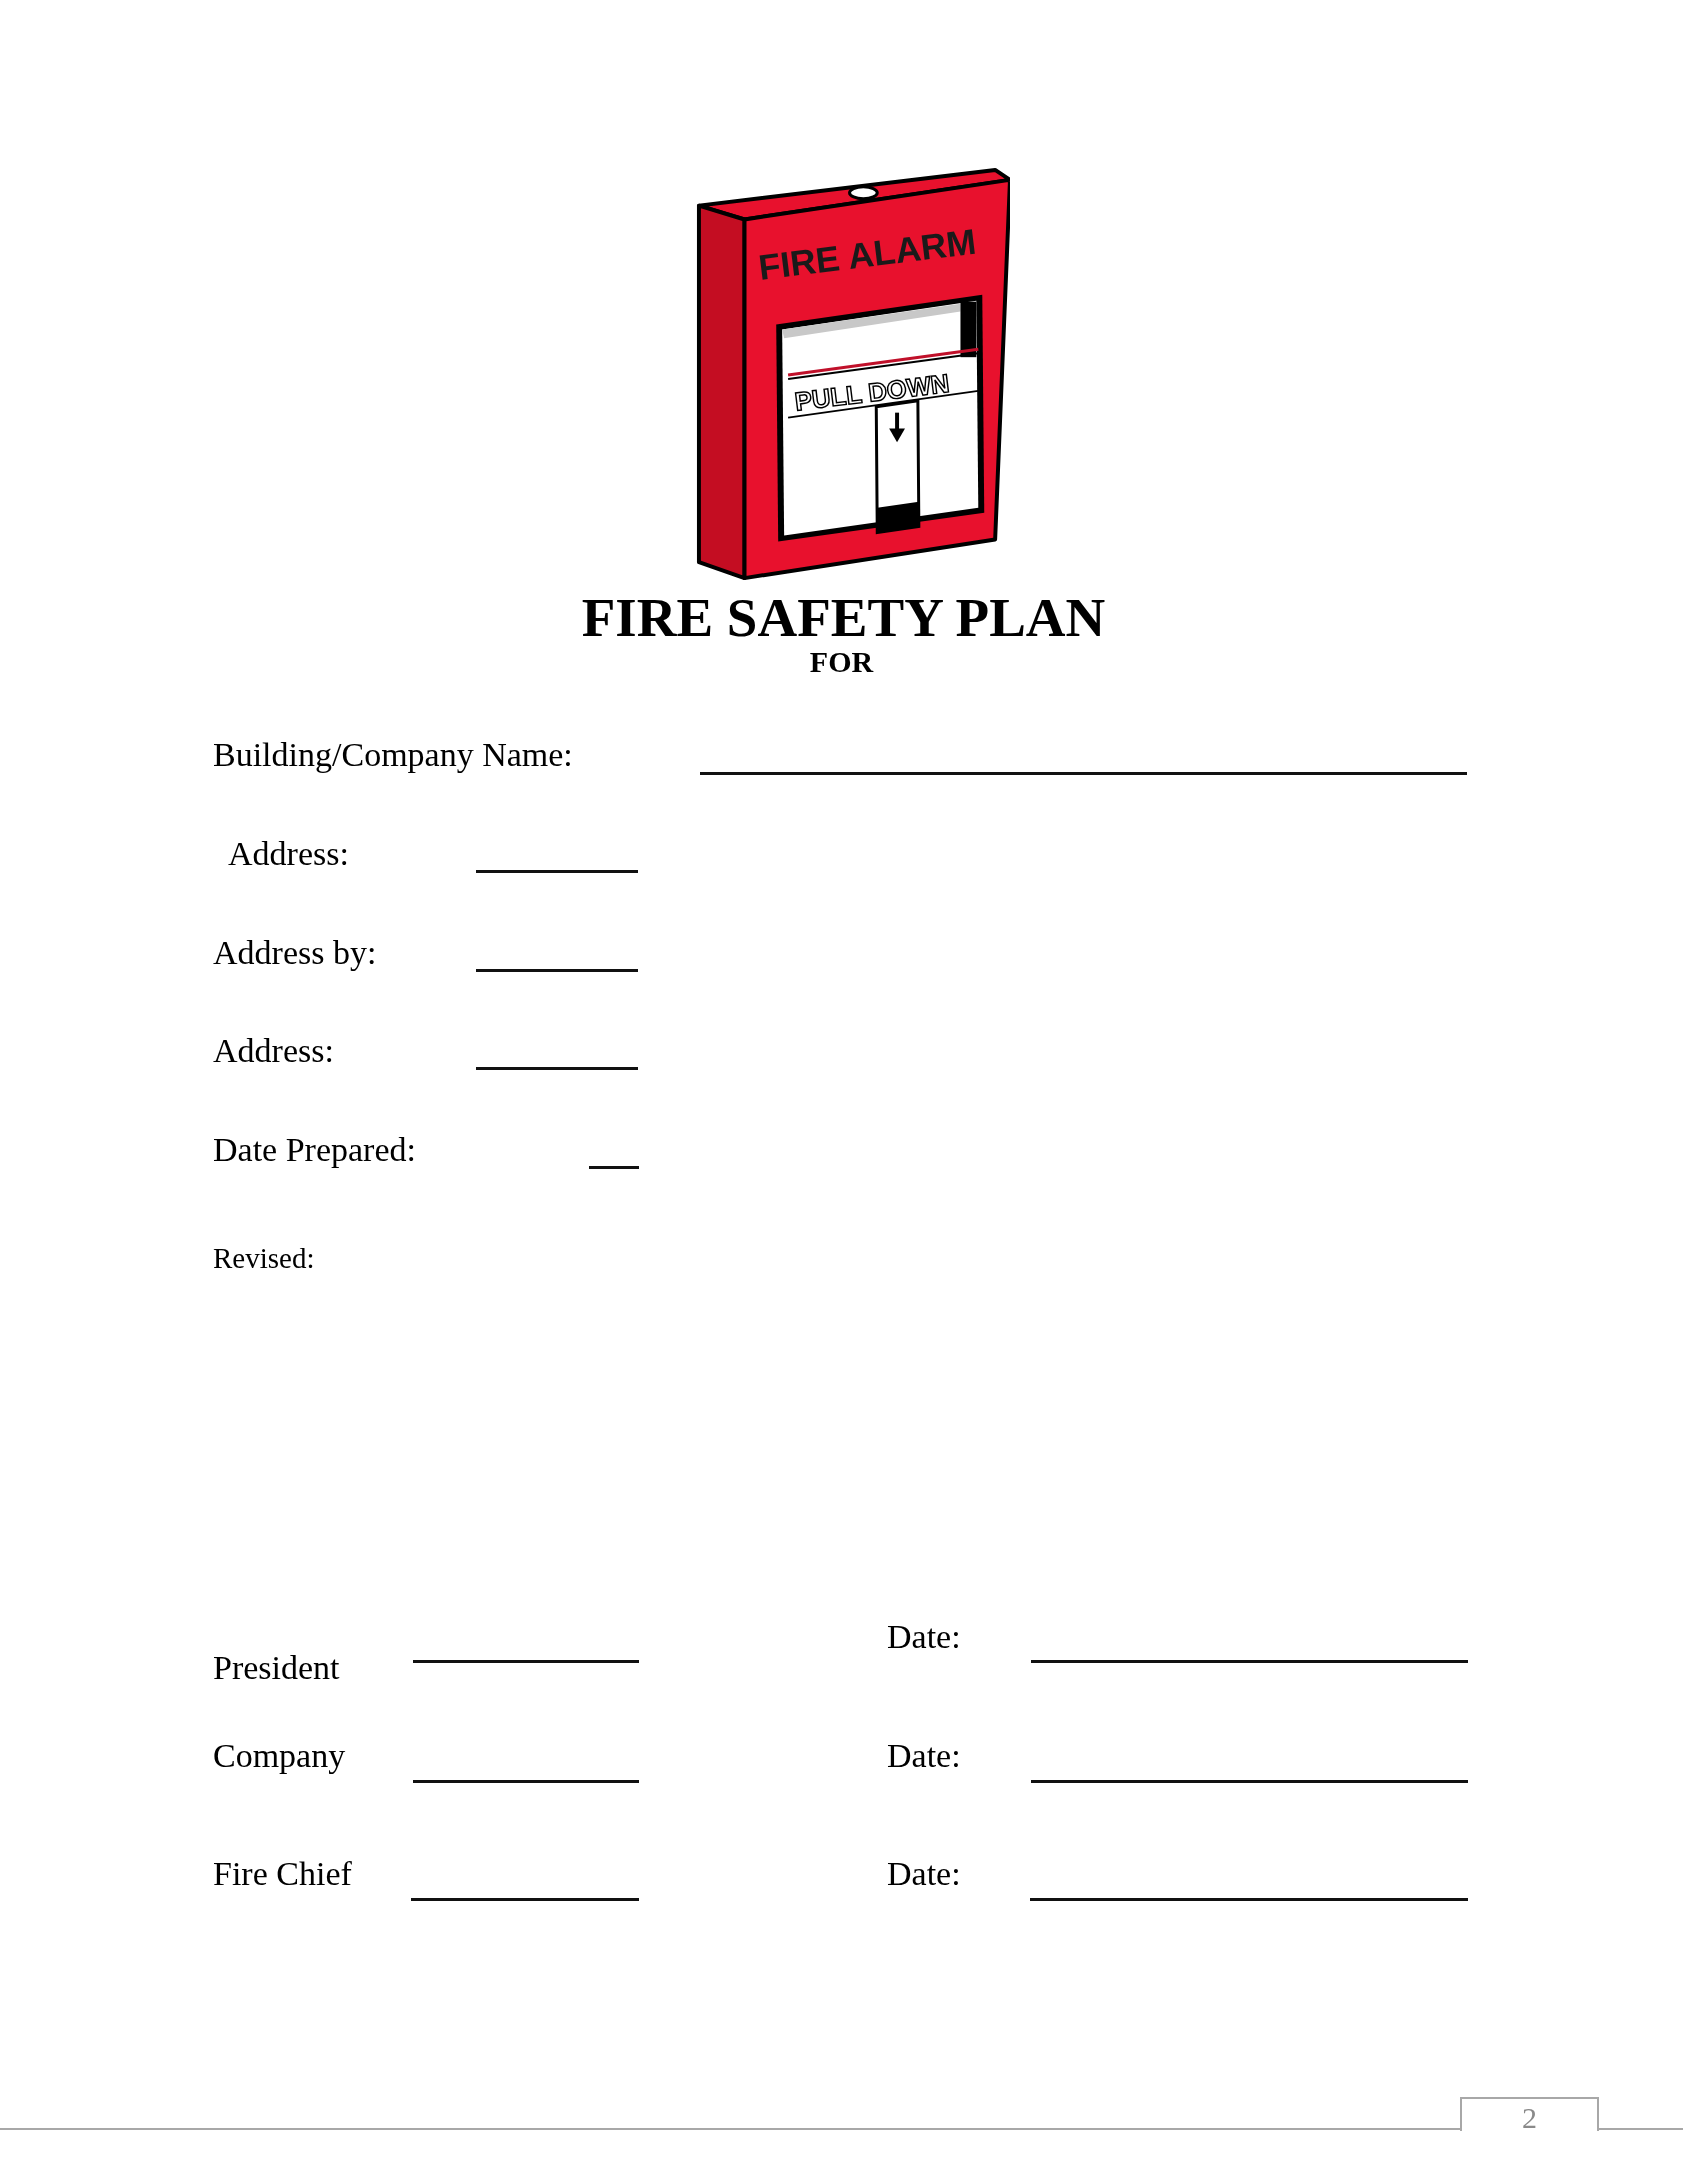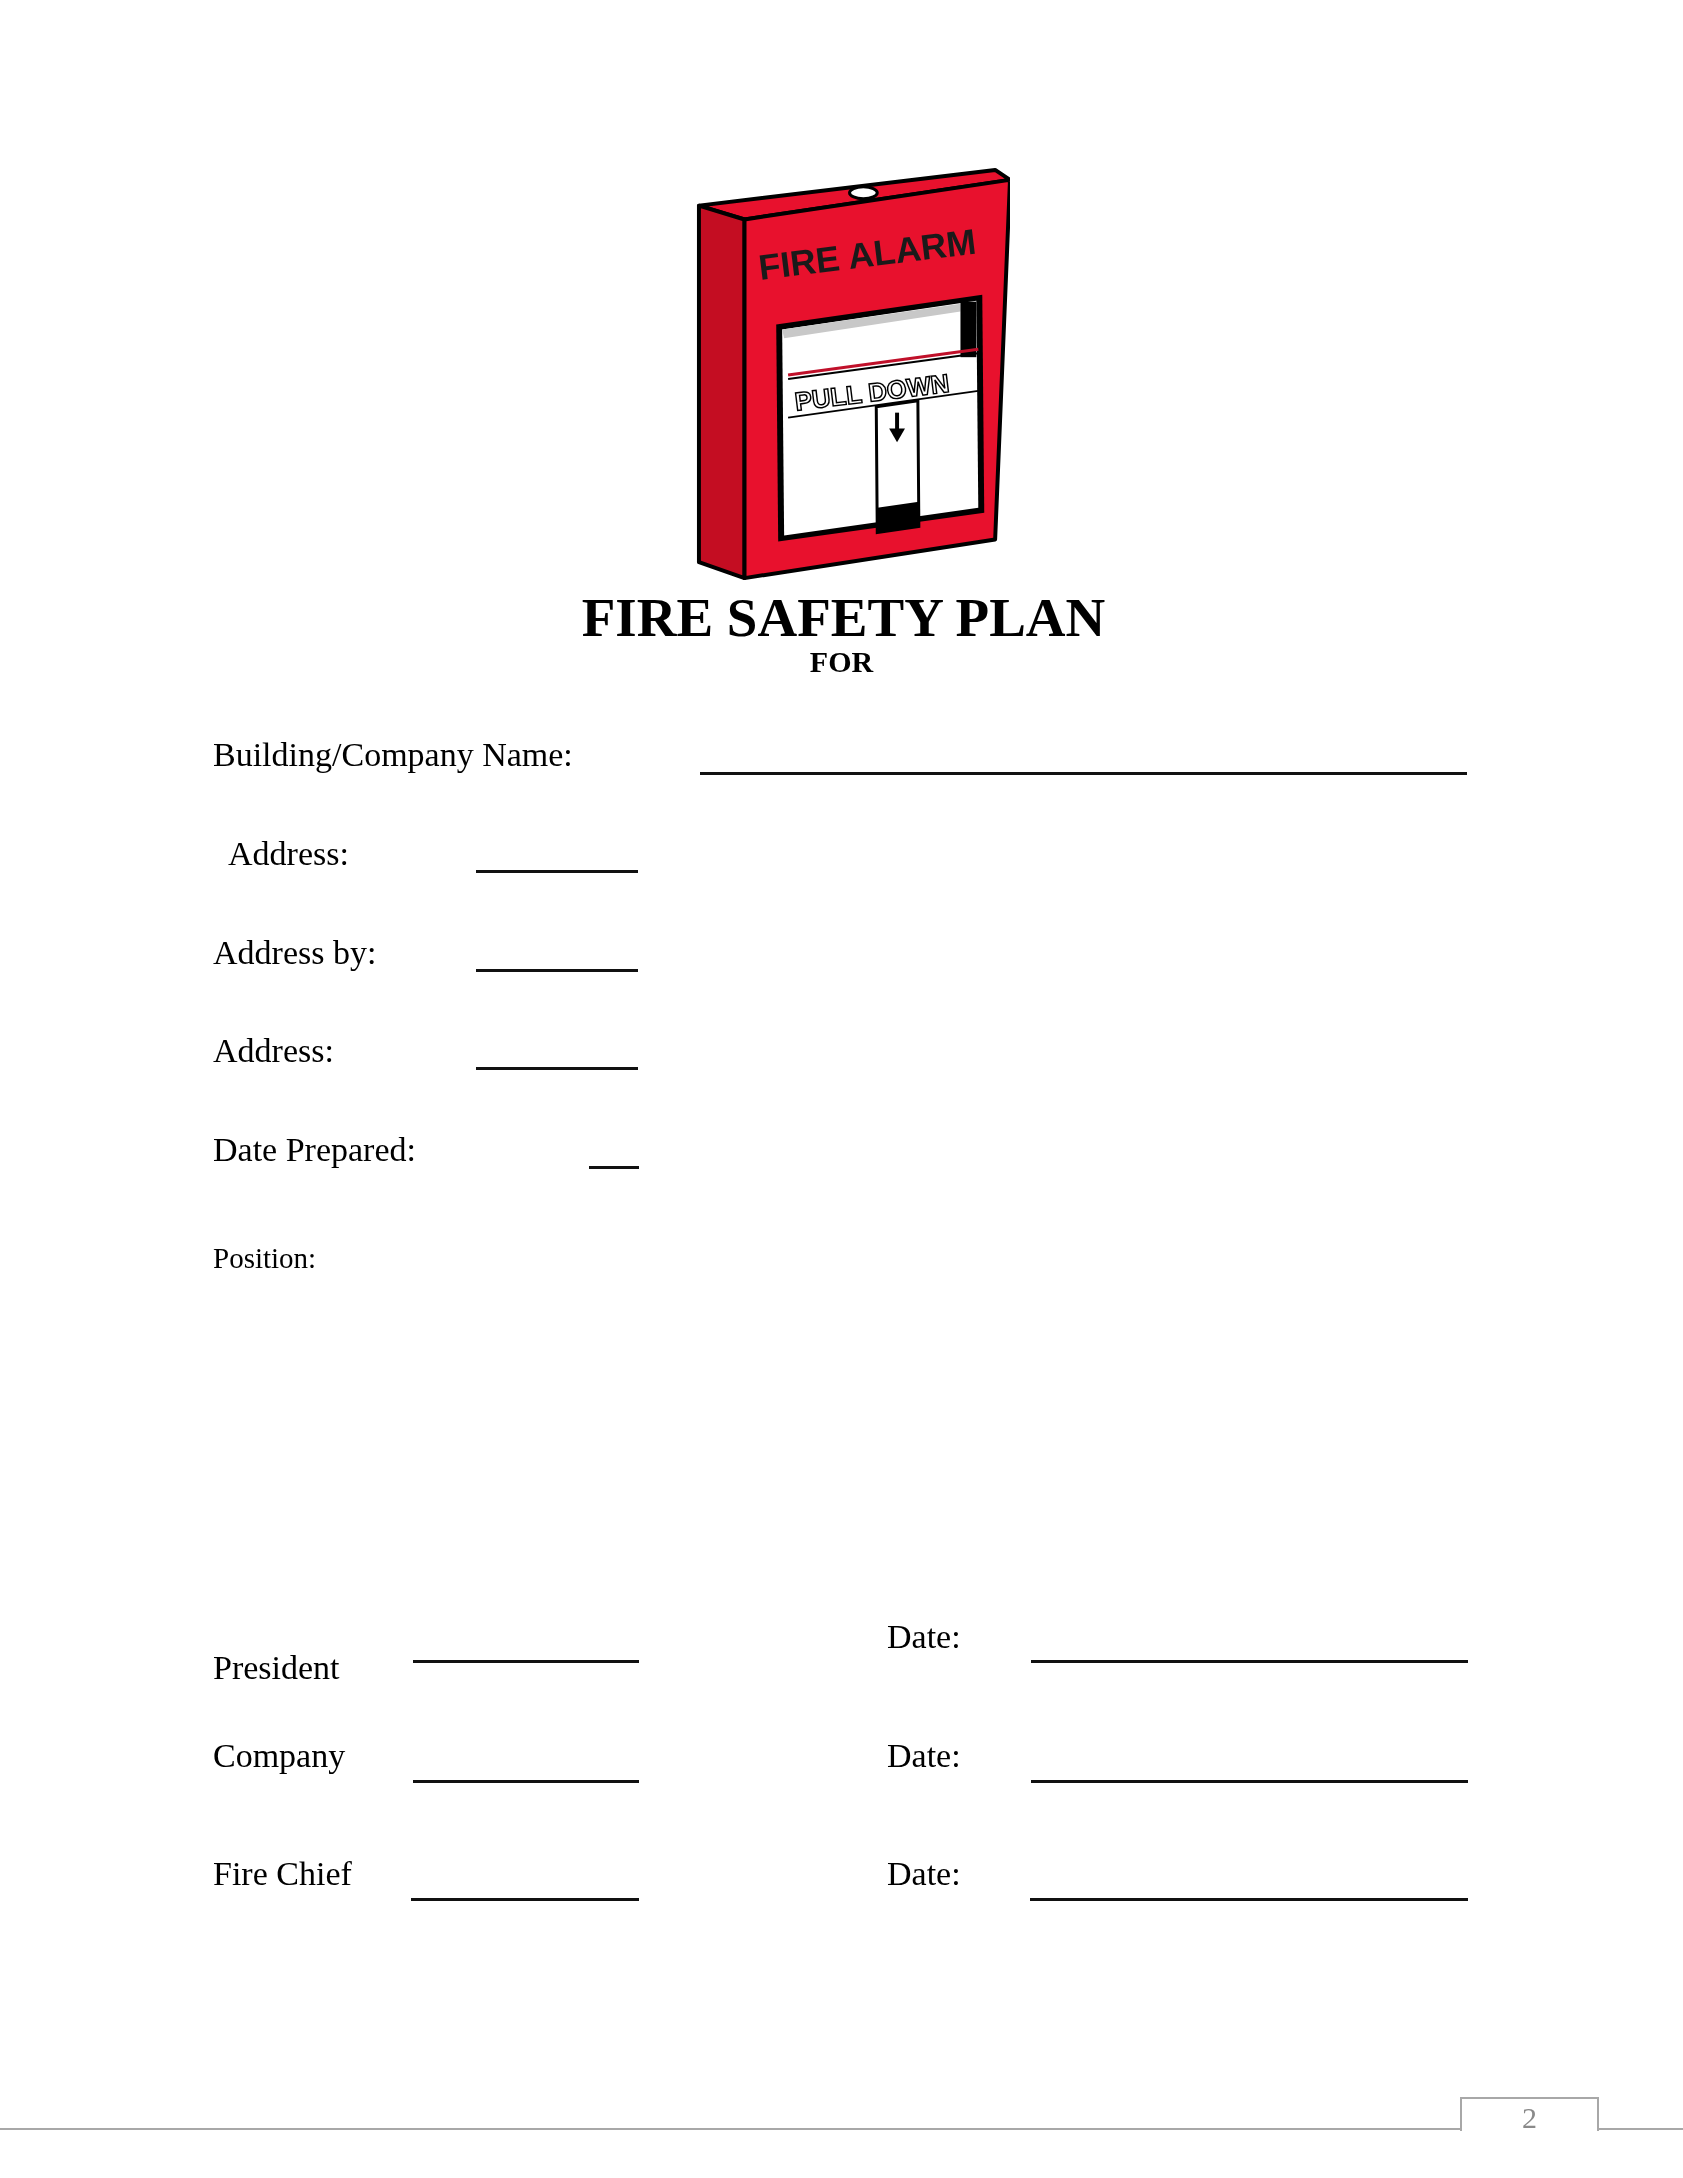--- a/index.html
+++ b/index.html
@@ -62,21 +62,21 @@
 
 <div class="label" style="left:213px; top:936px;">Address by:</div>
 <div class="line" style="left:476px; top:969px; width:162px;"></div>
 
 <div class="label" style="left:213px; top:1034px;">Address:</div>
 <div class="line" style="left:476px; top:1067px; width:162px;"></div>
 
 <div class="label" style="left:213px; top:1133px;">Date Prepared:</div>
 <div class="line" style="left:589px; top:1166px; width:50px;"></div>
 
-<div class="label" style="left:213px; top:1244px; font-size:29px;">Position:</div>
+<div class="label" style="left:213px; top:1244px; font-size:29px;">Revised:</div>
 
 <div class="para">
 </div>
 
 <div class="label" style="left:213px; top:1651px;">President</div>
 <div class="line" style="left:413px; top:1660px; width:226px;"></div>
 <div class="label" style="left:887px; top:1620px;">Date:</div>
 <div class="line" style="left:1031px; top:1660px; width:437px;"></div>
 
 <div class="label" style="left:213px; top:1739px;">Company</div>

